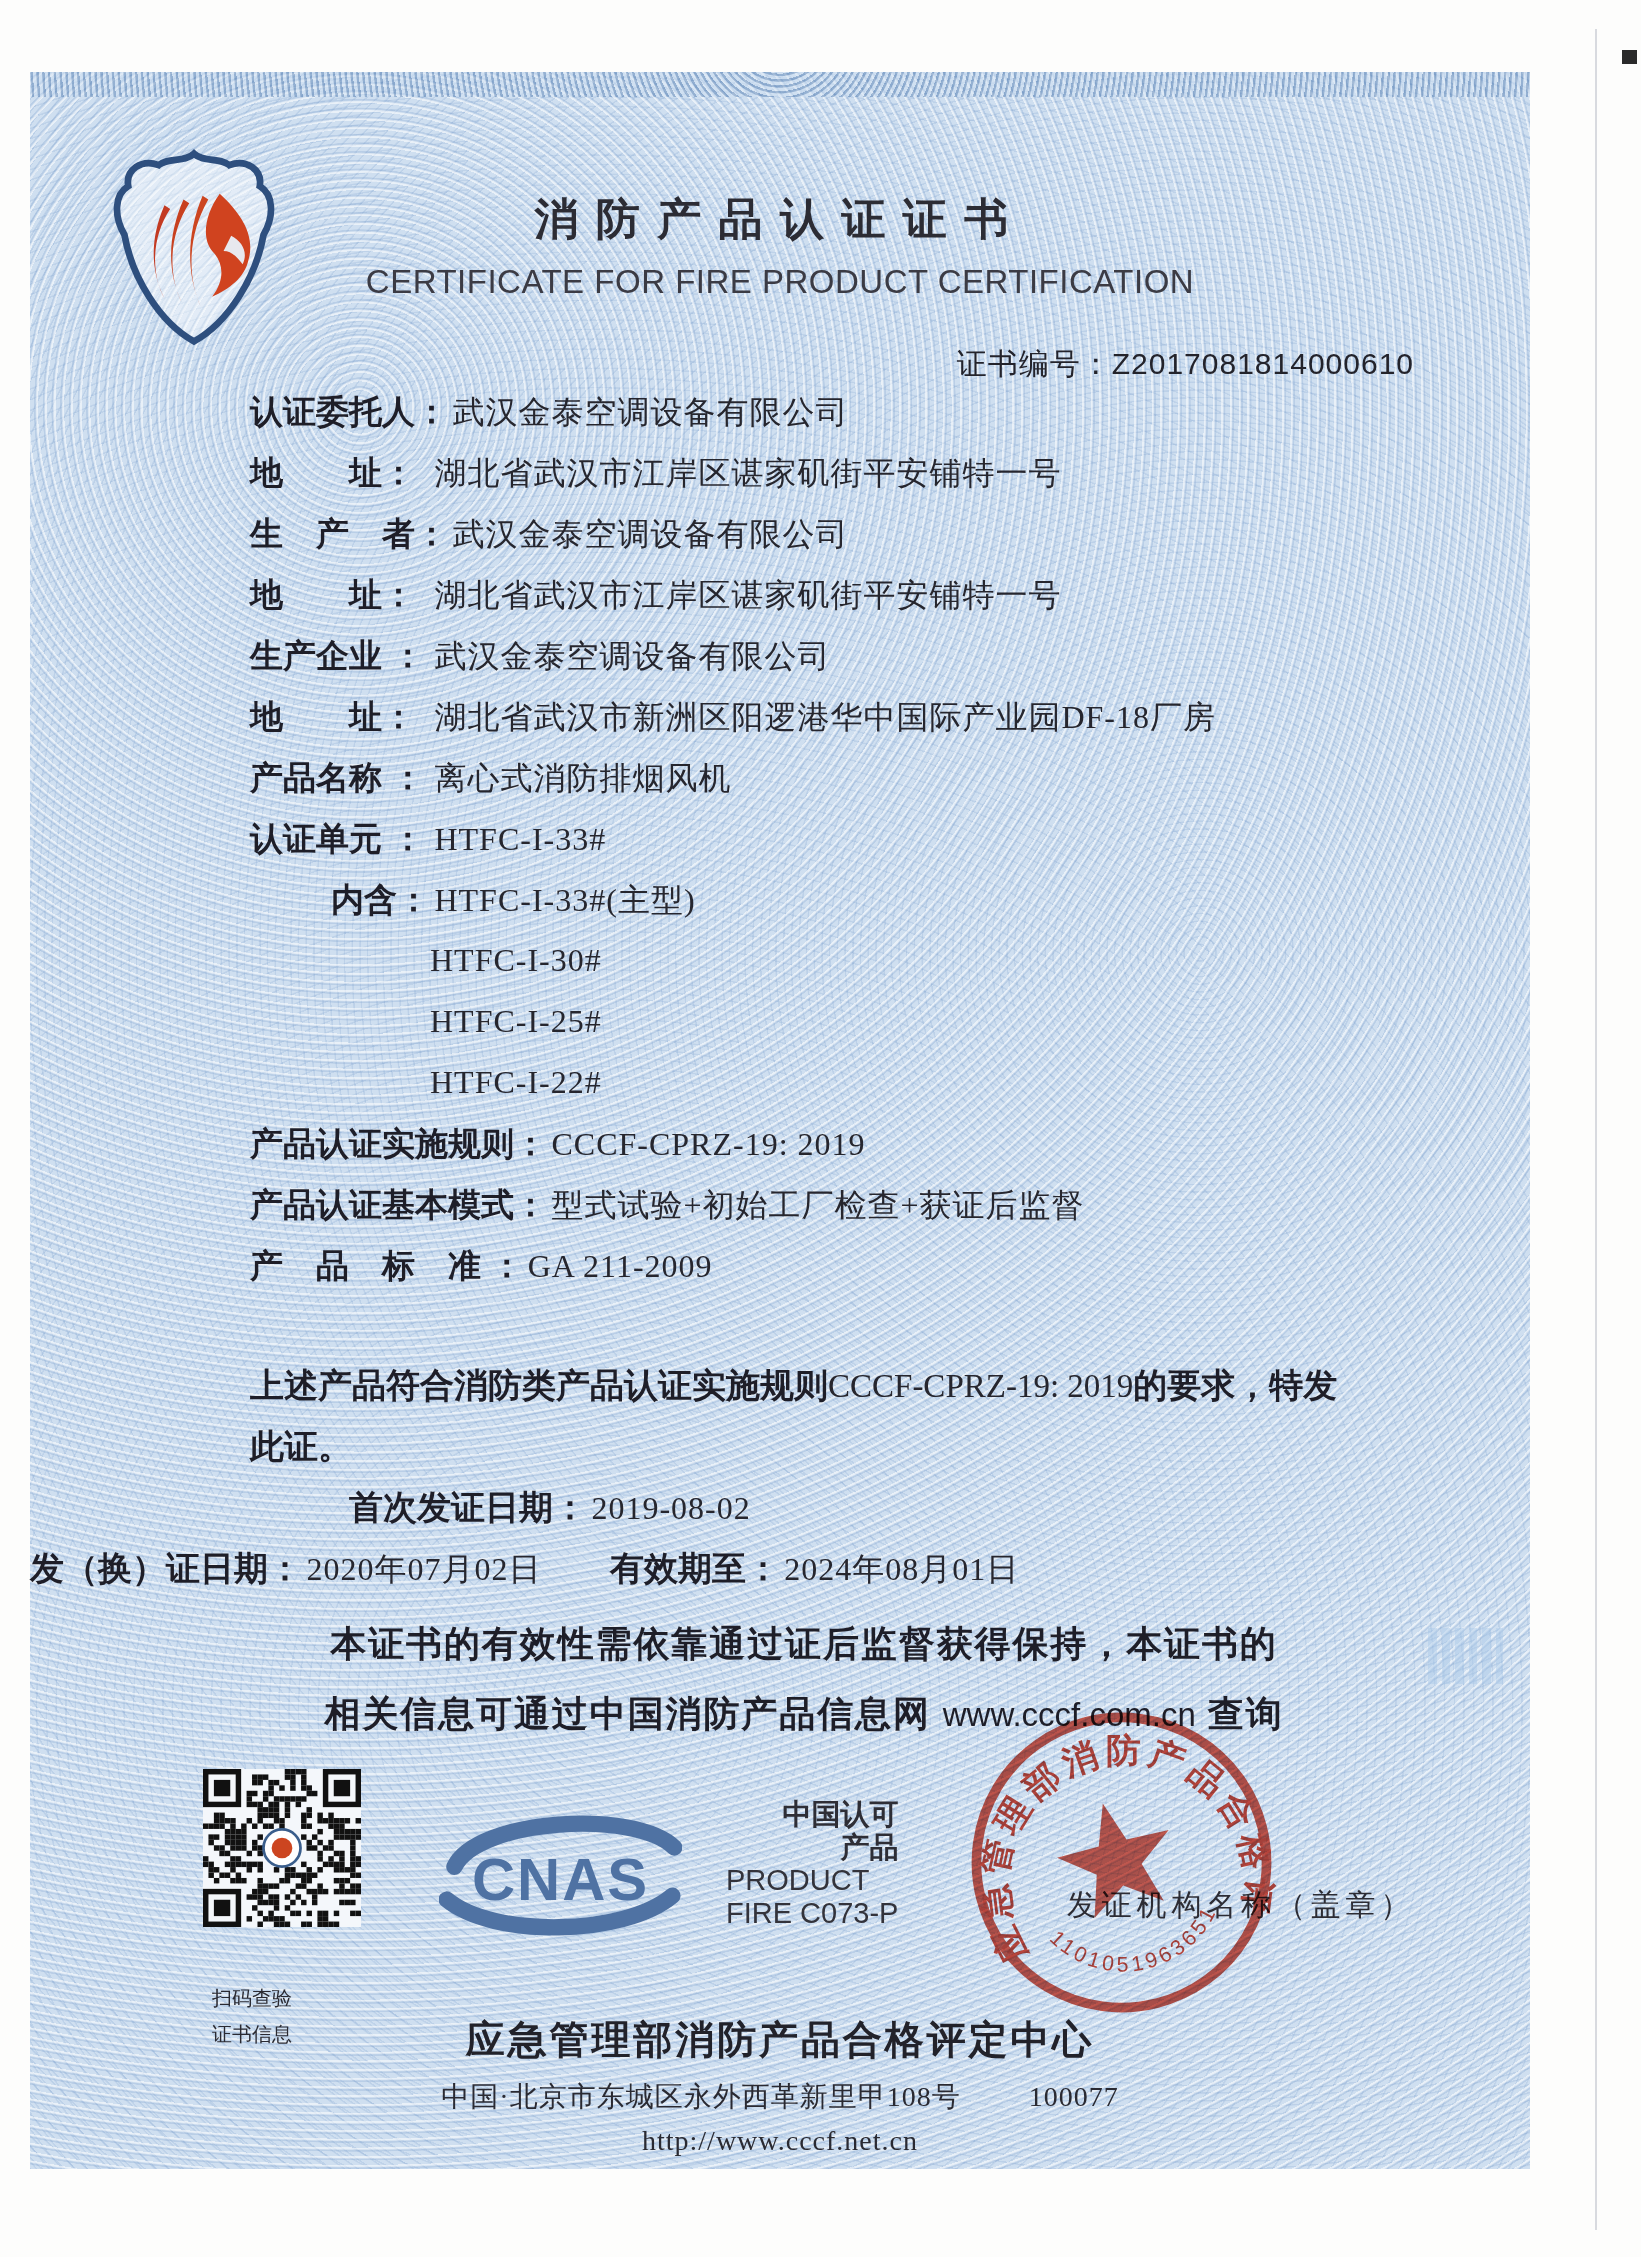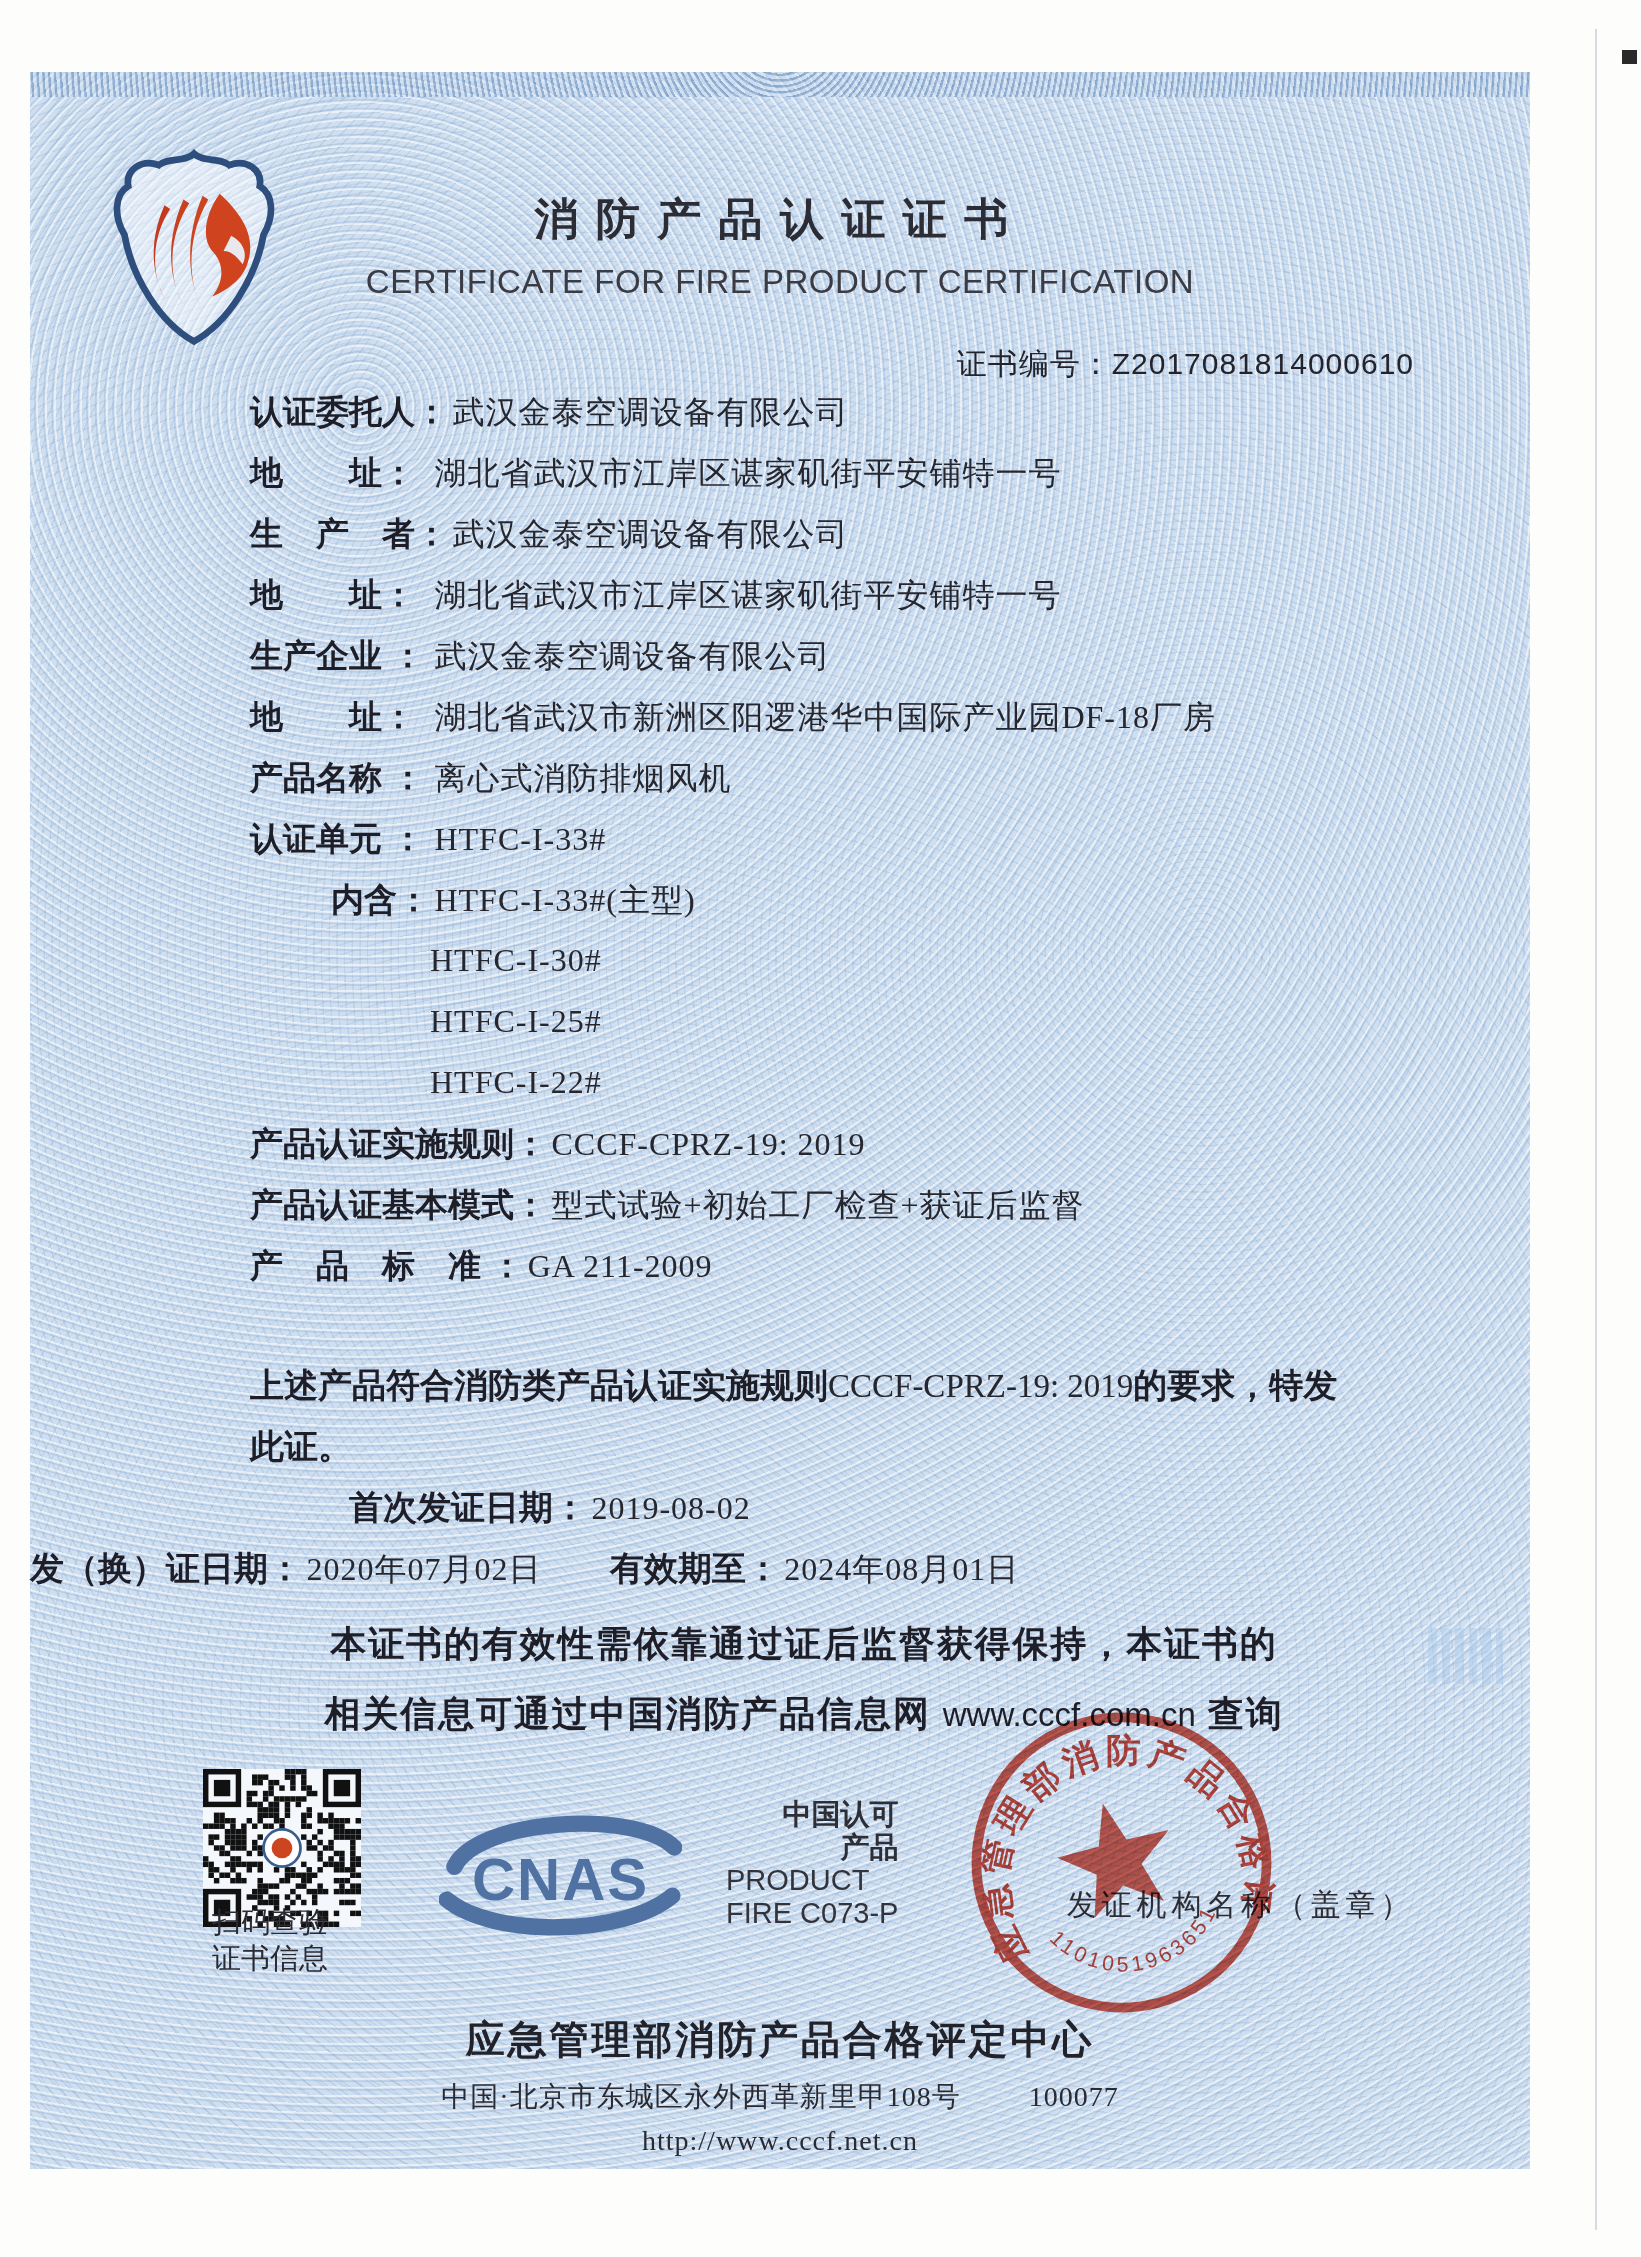--- a/index.html
+++ b/index.html
@@ -54,22 +54,22 @@
   .dates{position:absolute;left:0;top:1405px;width:100%;}
   .dates .line{height:61px;line-height:61px;white-space:nowrap;}
   .d-lab{font-weight:700;font-size:34px;color:#1e1e28;}
   .d-val{font-family:"Liberation Serif",serif;font-size:32px;color:#26262e;letter-spacing:1px;}
   .first-indent{margin-left:319px;}
   .valid-gap{margin-left:64px;}
   .notice{position:absolute;left:0;top:1537px;width:100%;text-align:center;margin-left:24px;}
   .notice .line{height:70px;line-height:70px;font-weight:700;font-size:36px;color:#1e1e28;letter-spacing:1.9px;white-space:nowrap;}
   .notice .url{font-family:"Liberation Sans",sans-serif;font-weight:400;font-size:33px;letter-spacing:0;}
   .qr{position:absolute;left:173px;top:1697px;width:158px;height:158px;}
-  .qr-caption{position:absolute;left:182px;top:1835px;font-family:Liberation Mono, monospace;
-    font-size:29px;color:#2a2a32;line-height:36px;}
+  .qr-caption{position:absolute;left:182px;top:1908px;font-family:Liberation Sans, sans-serif;
+    font-size:20px;color:#2a2a32;line-height:36px;}
   .cnas-logo{position:absolute;left:409px;top:1731px;width:243px;height:143px;}
   .cnas-text{position:absolute;left:696px;top:1726px;line-height:33px;color:#2e2e36;}
   .cnas-text .cn{font-weight:700;font-size:29px;font-family:"Liberation Serif",serif;text-align:right;}
   .cnas-text .en{font-size:29px;font-family:"Liberation Sans",sans-serif;color:#33333b;}
   .stamp-caption{position:absolute;left:1037px;top:1813px;font-family:Liberation Serif, serif;
     font-size:30px;letter-spacing:4.8px;color:#2c2c34;z-index:1;white-space:nowrap;}
   .stamp{position:absolute;left:931px;top:1630px;width:321px;height:321px;transform:rotate(-14deg);
     z-index:2;mix-blend-mode:multiply;opacity:.9;}
   .footer-org{position:absolute;left:0;top:1941px;width:100%;text-align:center;
     font-weight:700;font-size:39px;letter-spacing:2.9px;color:#22222a;}

